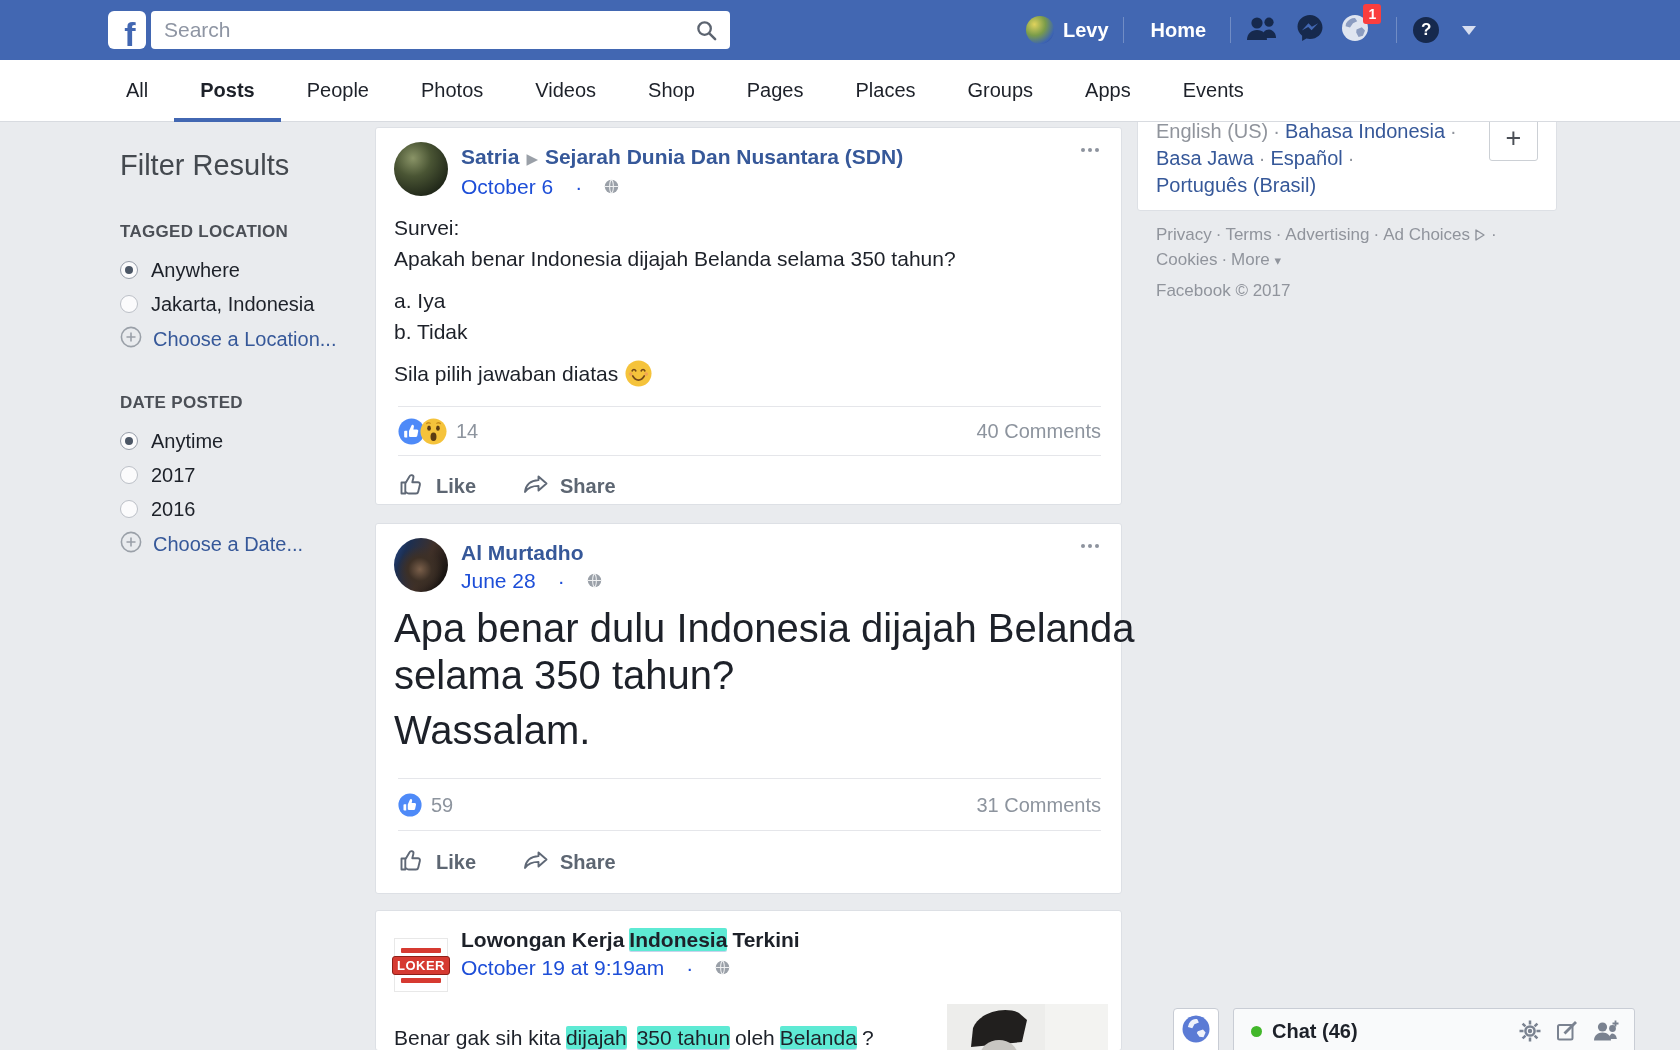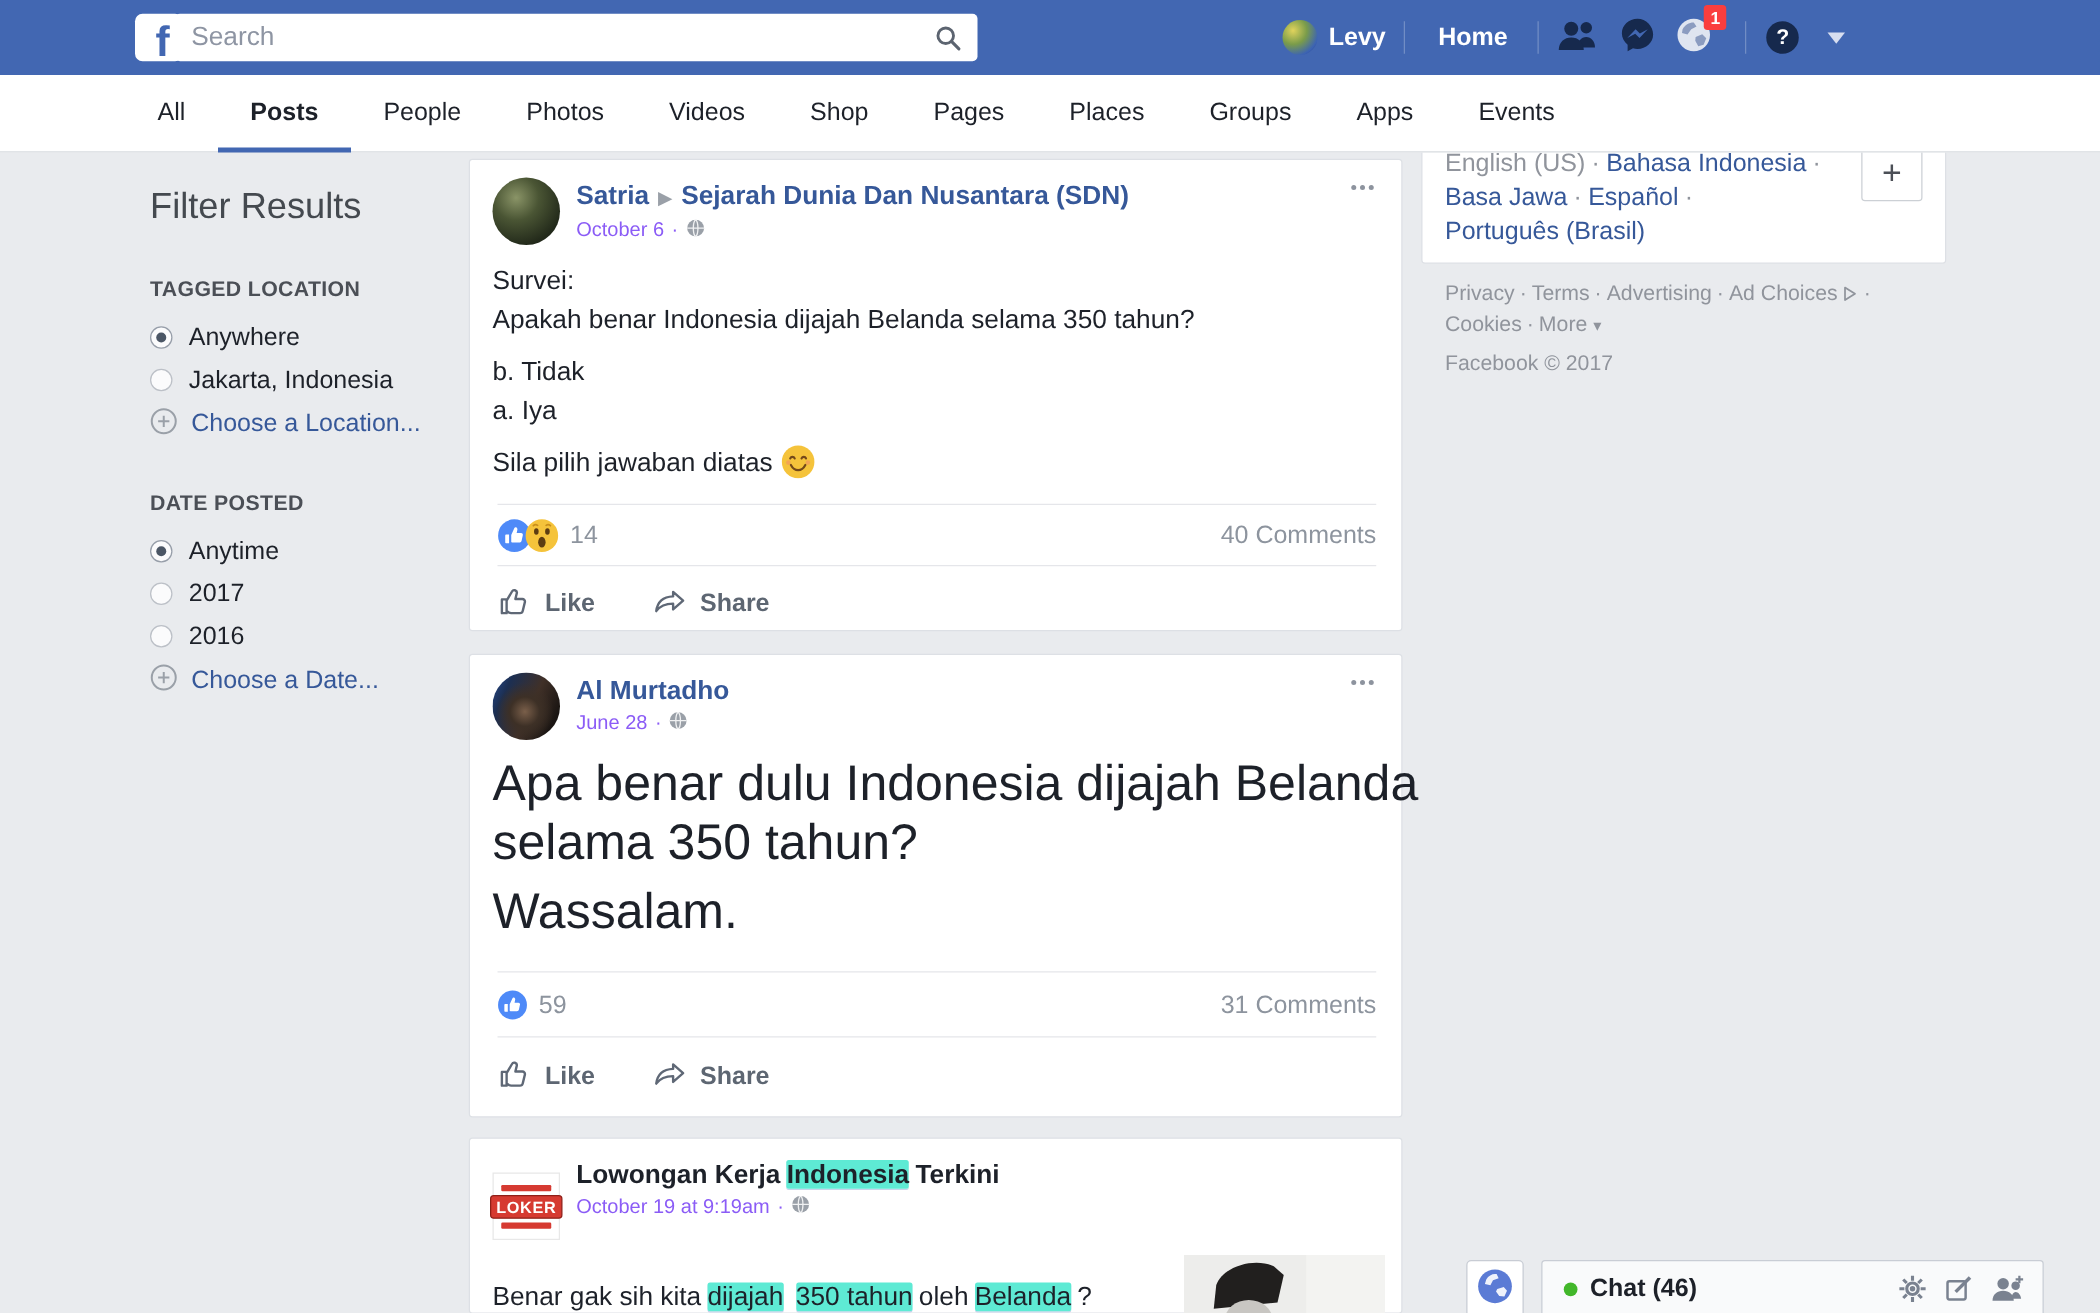--- a/index.html
+++ b/index.html
@@ -4,21 +4,21 @@
 <style>
   * { margin:0; padding:0; box-sizing:border-box; }
   html,body { width:1680px; height:1050px; overflow:hidden; background:#e9ebee;
     font-family:"Liberation Sans", sans-serif; color:#1d2129; }
 
   
   .hdr { position:absolute; left:0; top:0; width:1680px; height:60px; background:#4267b2; z-index:30; }
   .fb-logo { position:absolute; left:108px; top:11px; width:38px; height:38px; background:#fff;
     border-radius:6px; text-align:center; }
   .fb-logo span { font-size:34px; font-weight:bold; color:#4267b2; line-height:46px; margin-left:6px; display:inline-block; }
-  .searchwrap { position:absolute; left:140px; top:11px; width:642px; height:38px;text-decoration:underline; }
+  .searchwrap { position:absolute; left:151px; top:11px; width:579px; height:38px;text-decoration:underline; }
   .searchwrap input { width:100%; height:100%; border:0; border-radius:4px; padding:0 44px 0 13px;
     font-size:21px; font-family:"Liberation Sans",sans-serif; color:#1d2129; outline:none; }
   .searchwrap input::placeholder { color:#8e95a3; }
   .search-icon { position:absolute; right:12px; top:8px; }
   .hdr-right { position:absolute; left:1026px; top:0; height:60px; display:flex; align-items:center; }
   .hdr-avatar { width:28px; height:28px; border-radius:50%; flex:none;
     background:radial-gradient(circle at 30% 30%, #e0d35c, #7a9c4a 40%, #3b62b5 75%, #27324d); }
   .hdr-name { margin-left:9px; font-size:20px; font-weight:bold; color:#fff; }
   .hdr-home { margin-left:15px; font-size:20px; font-weight:bold; color:#fff;padding-left:12px; }
   .hdr-sep { width:1px; height:26px; background:rgba(255,255,255,.25); }
@@ -60,21 +60,21 @@
   #post3 { top:910px; height:141px; }
   .post-header { display:flex; padding:14px 18px 0 18px; }
   .avatar { width:54px; height:54px; border-radius:50%; flex:none; }
   .avatar.a1 { background:radial-gradient(circle at 35% 30%, #8a9467 0%, #4a5534 35%, #22291a 75%); }
   .avatar.a2 { background:radial-gradient(circle at 48% 58%, #7a5f4a 0%, #3d3026 28%, transparent 55%),
                linear-gradient(115deg, #274b8f 0%, #1c2f52 22%, #403028 55%, #1a1512 85%); }
   .ph-text { margin-left:13px; padding-top:2px; }
   .ph-name { font-size:21px; font-weight:bold; color:#365899; line-height:25px; }
   .ph-name .arrow { color:#9aa0a8; font-size:15px; margin:0 7px; font-weight:normal; }
   .ph-name.dark, .ph-name.dark a { color:#1d2129; }
-  .ph-time { font-size:16px; color:#8b5cf6; margin-top:4px; display:flex; align-items:center; }
+  .ph-time { font-size:21px; color:#1d4ed8; margin-top:4px; display:flex; align-items:center;gap:16px; }
   .ph-time .dot { margin:0 6px; }
   .post-dots { position:absolute; top:16px; right:18px; display:flex; gap:3px; cursor:pointer; padding:4px; }
   .post-dots i { width:4px; height:4px; border-radius:50%; background:#8d939e; }
   .post-body { margin:13px 18px 0 18px; font-size:21px; line-height:31px; color:#1d2129; }
   .post-body .gap { height:11px; }
   .emoji { display:inline-block; vertical-align:-6px; margin-left:7px; }
   .post-body-large { margin:12px 18px 0 18px; font-size:40px; line-height:47px; color:#1d2129; }
   .pbl-line { white-space:nowrap; }
   .pbl-p2 { margin-top:8px; }
   .reaction-bar { margin:11px 20px 0 22px; border-top:1px solid #e5e6ea; padding:11px 0 10px;
@@ -268,22 +268,22 @@
               <path d="M.7 7h12.6M7 .7c2.3 1.7 2.3 10.9 0 12.6M7 .7C4.7 2.4 4.7 11.6 7 13.3" stroke="#fff" stroke-width="1" fill="none" opacity=".85"></path>
             </svg>
         </span>
       </div>
     </div>
   </div>
   <div class="post-body">
     <div>Survei:</div>
     <div>Apakah benar Indonesia dijajah Belanda selama 350 tahun?</div>
     <div class="gap"></div>
+    <div>a. Iya</div>
     <div>b. Tidak</div>
-    <div>a. Iya</div>
     <div class="gap"></div>
     <div><span>Sila pilih jawaban diatas</span><span class="emoji">
       <svg width="27" height="27" viewBox="0 0 28 28">
             <circle cx="14" cy="14" r="13.5" fill="#f5c33b"></circle>
             <path d="M7.4 11.2c.8-1.8 3-1.8 3.8 0M16.8 11.2c.8-1.8 3-1.8 3.8 0" stroke="#74491a" stroke-width="1.7" fill="none" stroke-linecap="round"></path>
             <path d="M8 16.5c1.5 2.9 4 4.3 6 4.3s4.5-1.4 6-4.3" stroke="#74491a" stroke-width="1.8" fill="none" stroke-linecap="round"></path>
             <circle cx="5.9" cy="14.6" r="1.9" fill="#f0995c" opacity=".75"></circle>
             <circle cx="22.1" cy="14.6" r="1.9" fill="#f0995c" opacity=".75"></circle>
           </svg>
     </span></div>

